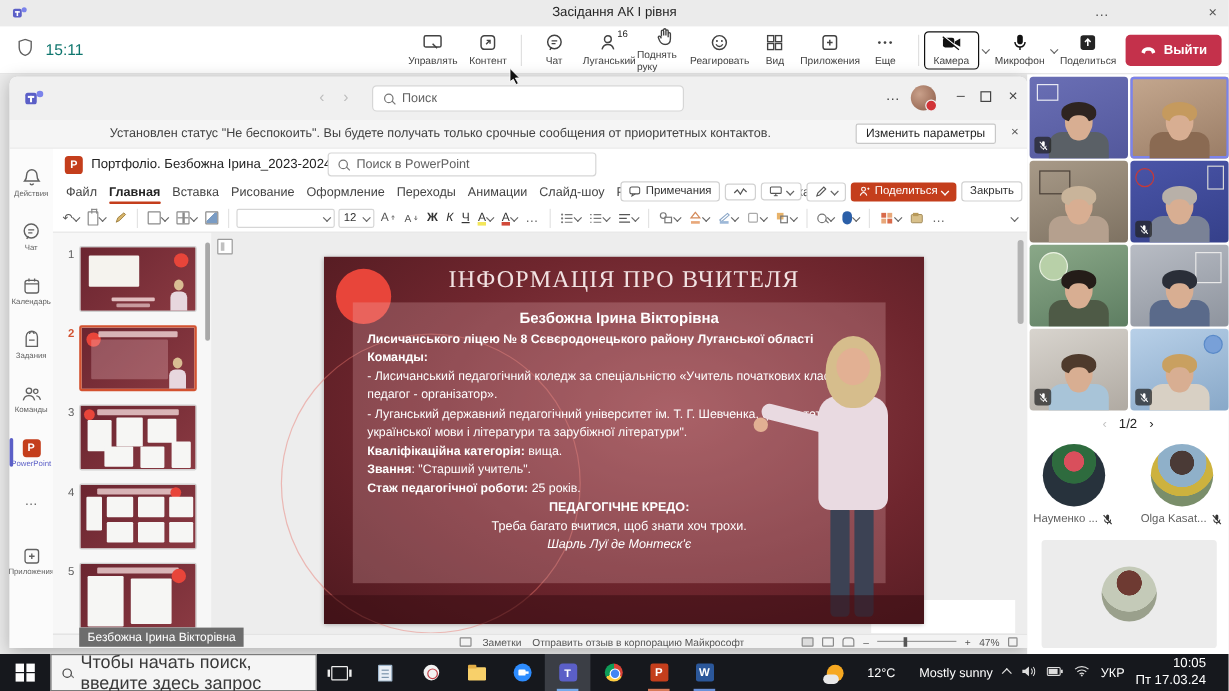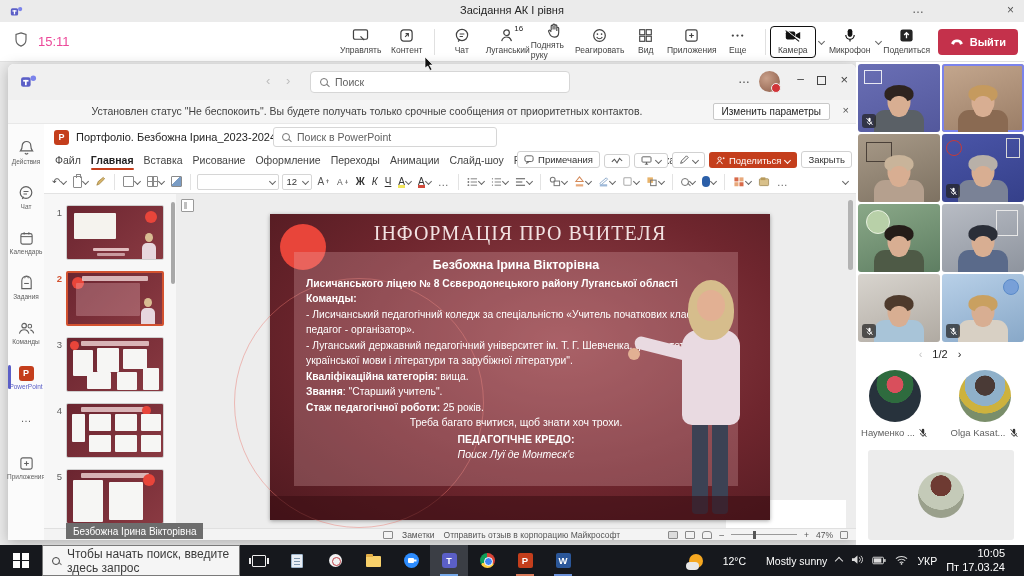--- a/index.html
+++ b/index.html
@@ -9,21 +9,21 @@
   
   .titlebar{position:absolute;left:0;top:0;width:1024px;height:22px;background:#ebebeb}
   .tb-title{position:absolute;left:0;right:0;top:4px;text-align:center;font-size:11px;color:#242424}
   .tb-logo{position:absolute;left:10px;top:4px}
   .tb-more{position:absolute;right:100px;top:2px;font-size:12px;color:#555}
   .tb-close{position:absolute;right:10px;top:3px;font-size:12px;color:#555}
 
   
   .mtbar{position:absolute;left:0;top:22px;width:1024px;height:40px;background:#fff;border-bottom:1px solid #e1e1e1;display:flex;align-items:center}
   .shield{margin-left:14px}
-  .timer{font-size:13px;color:#ec4899;margin-left:10px}
+  .timer{font-size:13px;color:#0f766e;margin-left:10px}
   .mt-right{margin-left:auto;display:flex;align-items:center;padding-right:6px}
   .mt-btn{width:46px;display:flex;flex-direction:column;align-items:center;gap:2px;font-size:8.5px;color:#424242;cursor:default}
   .mt-btn svg{display:block}
   .mt-div{width:1px;height:26px;background:#e0e0e0;margin:0 4px}
   .cam-box{border:1.6px solid #111;border-radius:4px;padding:1px 4px 2px}
   .chev{width:5px;height:5px;border-right:1.2px solid #666;border-bottom:1.2px solid #666;transform:rotate(45deg);display:inline-block;flex:none}
   .mt-chev{margin:0 3px}
   .badge16{position:absolute;font-size:8px;font-weight:normal;color:#242424;margin-left:22px;margin-top:-4px}
   .leave{background:var(--leave,#c4314b);color:#fff;border-radius:4px;height:26px;padding:0 12px;display:flex;align-items:center;gap:6px;font-size:11px;font-weight:bold;margin-left:8px}
   .cursor{position:absolute;left:424px;top:34px;z-index:40}
@@ -58,21 +58,21 @@
   .ppicon{width:15px;height:15px;background:#c43e1c;border-radius:3px;color:#fff;font-size:9px;font-weight:bold;display:flex;align-items:center;justify-content:center}
 
   
   .ppt{flex:1;position:relative;background:#fff;overflow:hidden}
   .ppt-titlerow{position:absolute;left:0;top:0;right:0;height:26px;display:flex;align-items:center;padding-left:10px;font-size:11px;color:#242424;gap:7px}
   .ppt-search{position:absolute;left:229px;top:3px;width:224px;height:20px;background:#fff;border:1px solid #d6d6d6;border-radius:3px;display:flex;align-items:center;gap:7px;padding:0 8px;font-size:10.5px;color:#616161}
   .ppt-tabs{position:absolute;left:0;top:26px;right:0;height:20px;display:flex;align-items:center;padding-left:6px;font-size:10.5px;color:#444}
   .tab{padding:0 5px;height:20px;display:flex;align-items:center;position:relative}
   .tab.active{font-weight:bold;color:#242424}
   .tab.active::after{content:"";position:absolute;left:5px;right:5px;bottom:0;height:2px;background:var(--ppt,#c43e1c);border-radius:2px}
-  .tabs-right{position:absolute;right:4px;top:1px;display:flex;align-items:flex-end;gap:4px}
+  .tabs-right{position:absolute;right:4px;top:1px;display:flex;align-items:center;gap:4px}
   .pill{border:1px solid #d1d1d1;border-radius:3px;background:#fff;font-size:9.5px;color:#333;padding:2px 6px;display:flex;align-items:center;gap:4px}
   .share-btn{background:var(--ppt,#c43e1c);border-radius:3px;color:#fff;font-size:9.5px;padding:2.5px 7px;display:flex;align-items:center;gap:4px}
   .share-btn .chev{border-color:#fff}
   .ppt-tools{position:absolute;left:0;top:46px;right:0;height:24px;border-bottom:1px solid #e3e3e3;display:flex;align-items:center;padding:0 6px;gap:3px;font-size:10px;color:#555}
   .ti{display:flex;align-items:center;gap:1px;padding:1px 2px}
   .tool-div{width:1px;height:16px;background:#e3e3e3;margin:0 3px}
   .fontbox{width:82px;height:16px;border:1px solid #d6d6d6;border-radius:2px;display:flex;align-items:center;justify-content:flex-end;padding:0 3px}
   .sizebox{width:30px;height:16px;border:1px solid #d6d6d6;border-radius:2px;display:flex;align-items:center;justify-content:space-between;padding:0 3px;font-size:9.5px;color:#333}
   .gB{font-weight:bold;color:#333}.gI{font-style:italic;color:#333}.gU{text-decoration:underline;color:#333}
   .hl{position:relative;color:#333}.hl::after{content:"";position:absolute;left:0;right:0;bottom:-1px;height:3px;background:#f3e65a}
@@ -160,21 +160,21 @@
   .avname{font-size:9.5px;color:#616161;display:flex;align-items:center;gap:3px;max-width:74px;white-space:nowrap}
   .micoff-g{width:11px;height:11px;border-radius:2px;display:flex;align-items:center;justify-content:center}
   .bottile{position:absolute;left:12px;right:10px;top:388px;height:90px;background:#ececec;border-radius:3px;display:flex;align-items:center;justify-content:center}
   .av3{width:46px;height:46px;border-radius:50%;background:radial-gradient(circle at 50% 30%,#6e3a32 0 26%,#c4cab8 27% 60%,#9aa08c 61% 100%)}
 
   
   .taskbar{position:absolute;left:0;top:545px;width:1024px;height:31px;background:#16181d;display:flex;align-items:stretch;color:#fff}
   .tstart{width:42px;display:flex;align-items:center;justify-content:center}
   .winlogo{display:grid;grid-template-columns:7px 7px;grid-auto-rows:7px;gap:1.5px}
   .winlogo span{background:#fdfdfd}
-  .tsearch{width:198px;background:#f5f5f5;border:1px solid #7a7a7a;display:flex;align-items:center;gap:7px;padding:0 9px;font-size:12px;color:#3a3a3a}
+  .tsearch{width:222px;background:#f5f5f5;border:1px solid #7a7a7a;display:flex;align-items:center;gap:7px;padding:0 9px;font-size:15px;color:#3a3a3a}
   .tic{width:38px;display:flex;align-items:center;justify-content:center;position:relative}
   .tic.open::after{content:"";position:absolute;bottom:0;left:10px;right:10px;height:2px;background:var(--openline,#76a9ea)}
   .tic.activeapp{background:#3b3e45}
   .tvico{width:14px;height:12px;border:1.3px solid #eee;border-radius:1px;position:relative}
   .tvico::before{content:"";position:absolute;left:-4px;top:2px;width:2px;height:6px;background:#eee}
   .tvico::after{content:"";position:absolute;right:-4px;top:2px;width:2px;height:6px;background:#eee}
   .note-ico{width:12px;height:14px;background:#e9eef5;border:1px solid #9fb6cc;border-radius:1px;position:relative}
   .note-ico::before{content:"";position:absolute;left:2px;top:3px;right:2px;height:1px;background:#7e96ad;box-shadow:0 3px 0 #7e96ad,0 6px 0 #7e96ad}
   .snip-ico{width:13px;height:13px;border-radius:50%;background:#f2f2f2;position:relative}
   .snip-ico::before{content:"";position:absolute;left:3px;top:3px;width:7px;height:7px;border:1.4px solid #c2444a;border-radius:50%}
@@ -702,23 +702,23 @@
               <div class="sl-title">ІНФОРМАЦІЯ ПРО ВЧИТЕЛЯ</div>
               <div class="sl-panel">
                 <div class="sl-name">Безбожна Ірина Вікторівна</div>
                 <div class="sl"><span class="b">Лисичанського ліцею № 8 Сєвєродонецького району Луганської області</span><span></span></div>
                 <div class="sl"><span class="b">Команды:</span><span></span></div>
                 <div class="sl" style="width:420px"><span class="b"></span><span>- Лисичанський педагогічний коледж за спеціальністю «Учитель початкових класів, педагог - організатор».</span></div>
                 <div class="sl" style="width:430px"><span class="b"></span><span>- Луганський державний педагогічний університет ім. Т. Г. Шевченка, факультет "Учитель української мови і літератури та зарубіжної літератури".</span></div>
                 <div class="sl"><span class="b">Кваліфікаційна категорія:</span><span> вища.</span></div>
                 <div class="sl"><span class="b">Звання</span><span>: "Старший учитель".</span></div>
                 <div class="sl"><span class="b">Стаж педагогічної роботи:</span><span> 25 років.</span></div>
+                <div class="sl-center" style="font-weight:bold;margin-top:1px">ПЕДАГОГІЧНЕ КРЕДО:</div>
                 <div class="sl-center">Треба багато вчитися, щоб знати хоч трохи.</div>
-                <div class="sl-center" style="font-weight:bold;margin-top:1px">ПЕДАГОГІЧНЕ КРЕДО:</div>
-                <div class="sl-center sl-it">Поиск Луї де Монтеск'є</div>
+                <div class="sl-center sl-it">Шарль Луї де Монтеск'є</div>
               </div>
               <div class="figure">
                 <span class="f-arm"></span>
                   <span class="f-hand"></span>
                 <span class="f-legL"></span>
                   <span class="f-legR"></span>
                 <span class="f-torso"></span>
                 <span class="f-hair"></span>
                   <span class="f-face"></span>
               </div>

